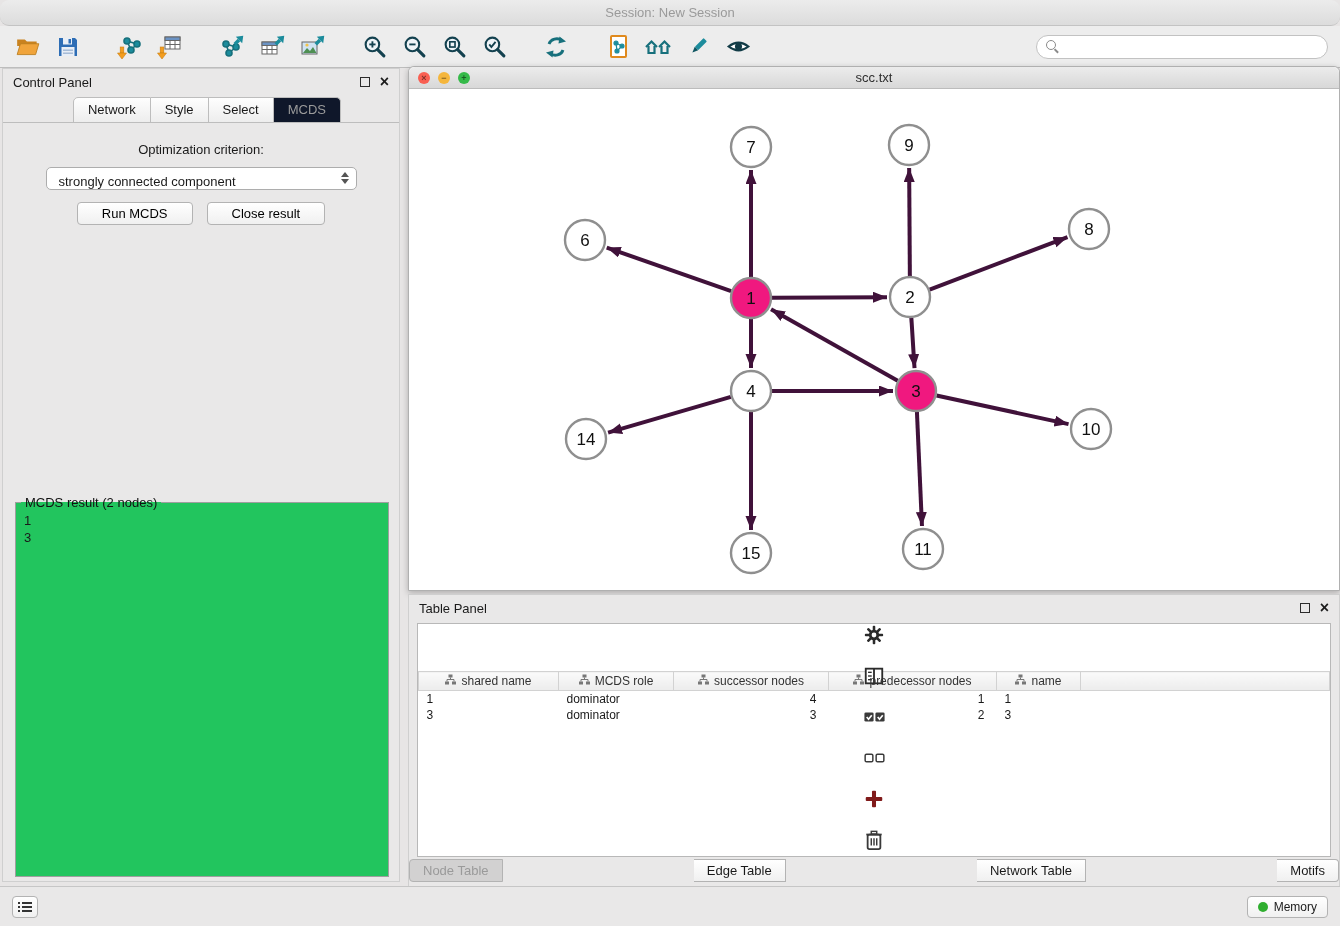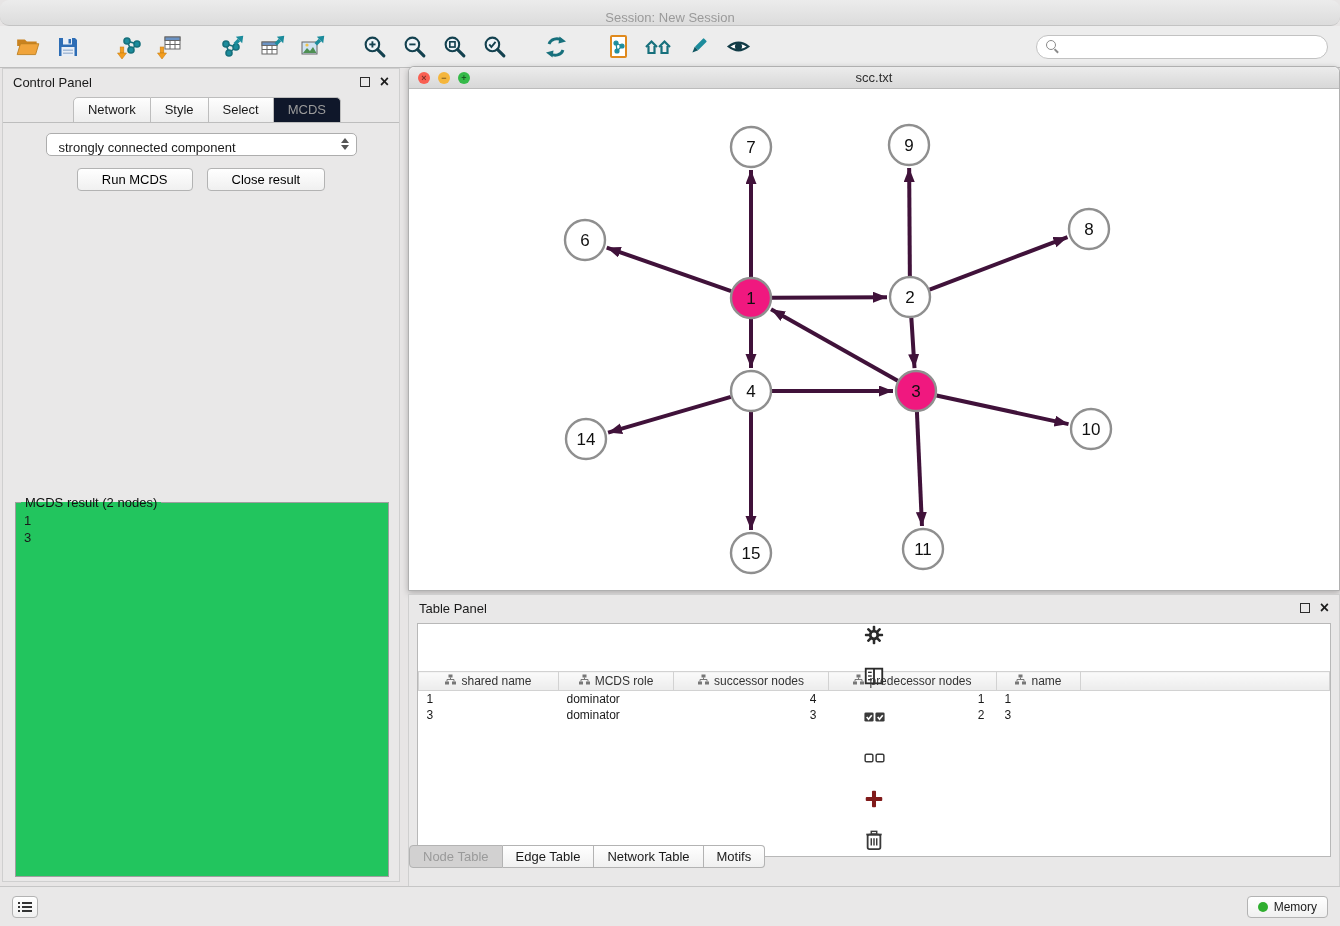--- a/index.html
+++ b/index.html
@@ -3,21 +3,21 @@
 <meta charset="utf-8">
 <style>
   * { margin:0; padding:0; box-sizing:border-box; }
   html,body { width:1340px; height:926px; }
   body { font-family:"Liberation Sans","DejaVu Sans",sans-serif; font-size:13px; color:#1a1a1a;
          background:#e7e5e5; position:relative; overflow:hidden; }
 
   
   .titlebar { position:absolute; left:0; top:0; width:1340px; height:26px;
               background:linear-gradient(#ececec,#dcdcdc); border-bottom:1px solid #c3c3c3;
-              display:flex; align-items:flex-end; justify-content:center; color:#9a9a9a; font-size:13px;border-radius:9px; }
+              display:flex; align-items:center; justify-content:center; color:#9a9a9a; font-size:13px;border-radius:9px; }
 
   
   .toolbar { position:absolute; left:0; top:26px; width:1340px; height:42px; background:#ededed;
              border-bottom:1px solid #bdbdbd; display:flex; align-items:center; padding:0 12px; }
   .tbtn { width:32px; height:32px; display:flex; align-items:center; justify-content:center; margin-right:8px; cursor:default; }
   .tgroup { margin-left:22px; display:flex; align-items:center; }
   .search-box { margin-left:auto; width:292px; height:24px; background:#fff; border:1px solid #c2c2c2;
                 border-radius:13px; display:flex; align-items:center; padding:0 9px; }
   .search-box input { border:none; outline:none; flex:1; font-size:12px; background:transparent; margin-left:7px; }
   .mag { width:13px; height:13px; position:relative; flex:0 0 auto; }
@@ -72,21 +72,21 @@
               border:1px solid #b8b8b8; overflow:hidden; }
   .tp-toolbar { height:38px; display:flex; align-items:center; padding:0 14px; gap:19px;flex-direction:column; }
   .tp-tbtn { display:flex; align-items:center; justify-content:center; cursor:default; }
   .fx { font-family:"DejaVu Serif","Liberation Serif",serif; font-style:italic; font-size:17px; color:#b5b5b5; }
   table.node-table { border-collapse:collapse; width:100%; table-layout:fixed; margin-top:9px; }
   .node-table th { background:linear-gradient(#fafafa,#ececec); border:1px solid #d2d2d2;
                    height:19px; font-weight:normal; font-size:12px; color:#333;
                    overflow:hidden; white-space:nowrap; cursor:default; }
   .th-inner { display:flex; align-items:center; justify-content:center; gap:5px; }
   .node-table td { height:16px; font-size:12px; white-space:nowrap; overflow:hidden; cursor:default; }
-  .bottom-tabs { position:absolute; bottom:19px; left:0; width:100%; display:flex; justify-content:flex-start; }
+  .bottom-tabs { position:absolute; bottom:5px; left:0; width:100%; display:flex; justify-content:space-between; }
   .btab { padding:3px 13px; border:1px solid #b3b3b3; border-left-width:0;
           background:linear-gradient(#ffffff,#f0f0f0); font-size:13px; cursor:default; }
   .btab:first-child { border-left-width:1px; border-radius:4px 0 0 4px; }
   .btab:last-child { border-radius:0 4px 4px 0; }
   .btab.active { background:#d2d1d1; color:#9a9a9a; }
 
   
   .statusbar { position:absolute; left:0; top:886px; width:1340px; height:40px; background:#e9e8e8;
                border-top:1px solid #c6c6c6; }
   .list-btn { position:absolute; left:12px; top:9px; width:26px; height:22px; border:1px solid #b3b3b3;
@@ -294,20 +294,21 @@
       <span class="close-x">×</span>
     </span>
   </div>
   <div class="cp-tabbar" id="cp-tabs">
       <div class="cp-tab">Network</div>
       <div class="cp-tab">Style</div>
       <div class="cp-tab">Select</div>
       <div class="cp-tab active">MCDS</div>
     </div>
 
+  <div class="opt-label">Optimization criterion:</div>
 
   <div class="dropdown">
     <span class="val">strongly connected component</span>
     <span class="stepper">
       <span class="up"></span>
         <span class="down"></span>
     </span>
   </div>
 
   <div class="btn-row">

